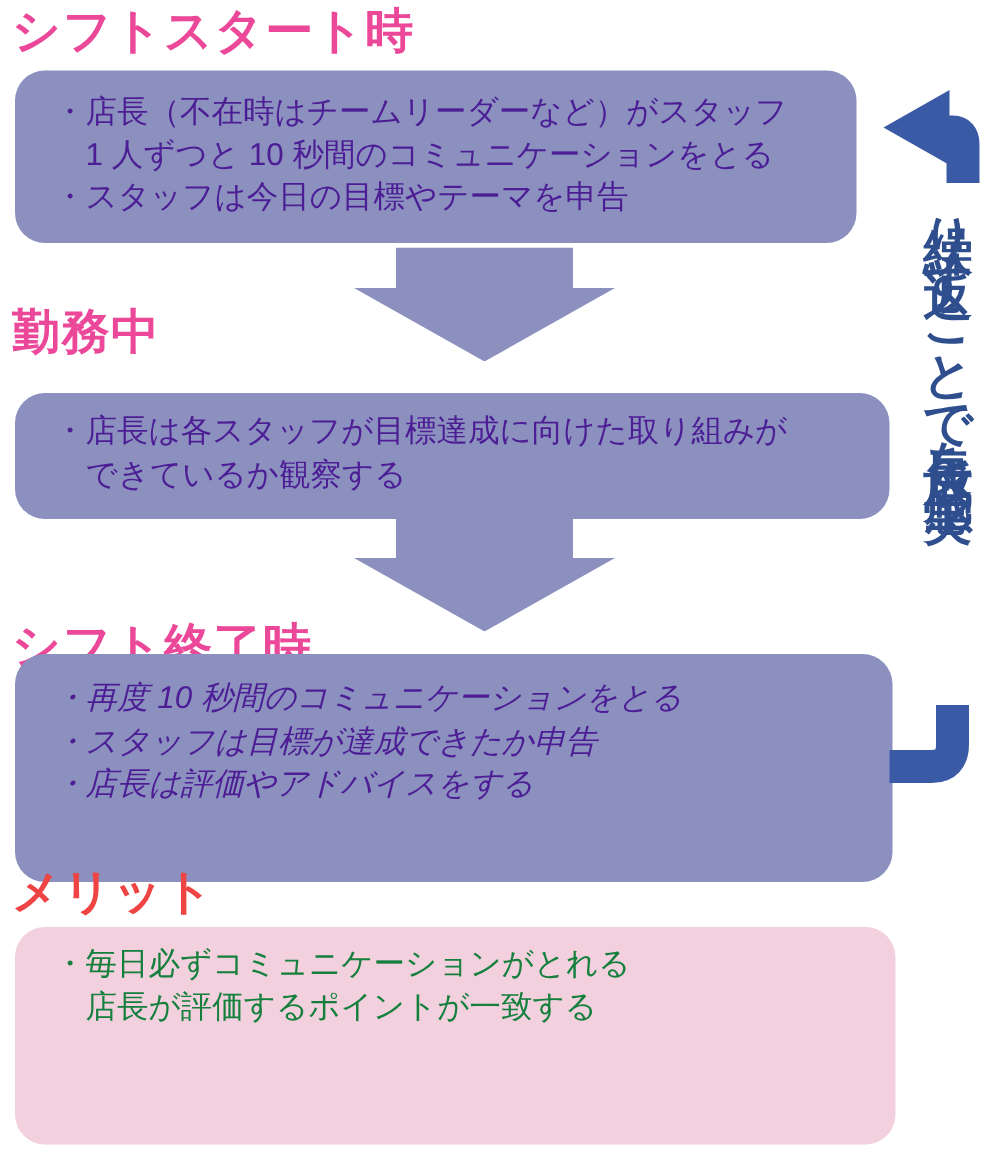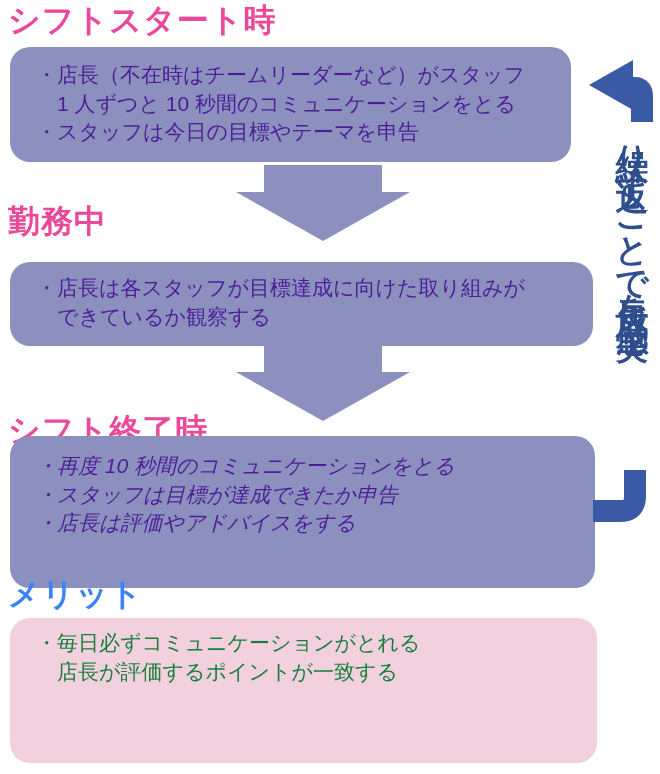--- a/index.html
+++ b/index.html
@@ -19,21 +19,21 @@
     position: absolute;
     left: 8px;
     margin: 0;
     font-size: 32px;
     line-height: 36px;
     font-weight: bold;
     letter-spacing: 1px;
     color: #ec4899;
     white-space: pre;
   }
-  .sec-heading.pink { color: #3b82f6; text-align: right; }
+  .sec-heading.pink { color: #ef4444; text-align: right; }
   .box {
     position: absolute;
     left: 10px;
     border-radius: 20px;
     box-sizing: border-box;
   }
   .box.purple { background: #8B90BF; }
   .box.pink   { background: #F3D0DD; }
   .bl {
     margin: 0;

